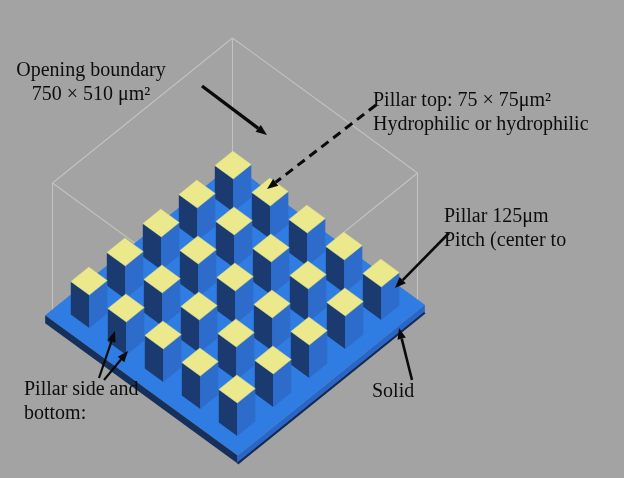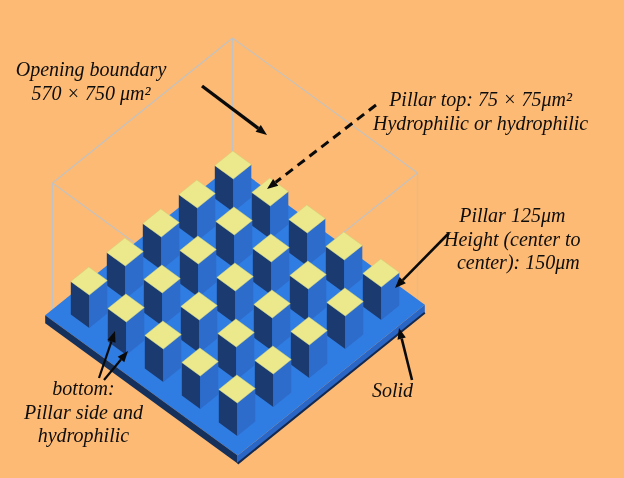--- a/index.html
+++ b/index.html
@@ -1,21 +1,21 @@
 <!DOCTYPE html>
 <html><head>
 <meta charset="utf-8">
 <style>
   html,body{margin:0;padding:0;background:#ffffff;}
   .stage{
-    position:relative;width:624px;height:478px;background:#fdba74;overflow:hidden;
-    font-family:"Liberation Serif", serif;color:#0d0d0d;font-style:italic;
+    position:relative;width:624px;height:478px;background:#a3a3a3;overflow:hidden;
+    font-family:"Liberation Serif", serif;color:#0d0d0d;
   }
   .stage svg{position:absolute;left:0;top:0;}
-  .lbl{position:absolute;font-size:20px;line-height:23.5px;letter-spacing:0;text-align:center;}
+  .lbl{position:absolute;font-size:20px;line-height:23.5px;letter-spacing:0;}
   .lbl.center{text-align:center;}
   .ln{display:block;white-space:nowrap;}
   .ln.indent{padding-left:12px;}
 </style>
 </head>
 <body>
 
 <div class="stage">
   <svg id="scene" width="624" height="478" viewBox="0 0 624 478">
       <g>
@@ -172,36 +172,34 @@
         <polygon points="399.0,328.0 405.8,337.6 397.5,339.7" fill="#0a0a0a"></polygon>
         <line x1="99" y1="378" x2="111.45509822415265" y2="341.4131489665516" stroke="#0a0a0a" stroke-width="2.2"></line>
         <polygon points="115.0,331.0 115.5,342.8 107.4,340.0" fill="#0a0a0a"></polygon>
         <line x1="104" y1="380" x2="120.98675514562352" y2="359.4743375323716" stroke="#0a0a0a" stroke-width="2.2"></line>
         <polygon points="128.0,351.0 124.3,362.2 117.7,356.7" fill="#0a0a0a"></polygon>
       </g>
     </svg>
 
   <div class="lbl center" style="left:0px;top:58px;width:182px">
     <span class="ln">Opening boundary</span>
-    <span class="ln">570 × 750 μm²</span>
+    <span class="ln">750 × 510 μm²</span>
   </div>
 
   <div class="lbl" style="left:373px;top:88px">
     <span class="ln">Pillar top: 75 × 75μm²</span>
     <span class="ln">Hydrophilic or hydrophilic</span>
   </div>
 
   <div class="lbl" style="left:444px;top:204px">
     <span class="ln">Pillar 125μm</span>
-    <span class="ln">Height (center to</span>
-    <span class="ln indent">center): 150μm</span>
+    <span class="ln">Pitch (center to</span>
   </div>
 
   <div class="lbl" style="left:24px;top:377px">
+    <span class="ln">Pillar side and</span>
     <span class="ln">bottom:</span>
-    <span class="ln">Pillar side and</span>
-    <span class="ln">hydrophilic</span>
   </div>
 
   <div class="lbl" style="left:372px;top:379px">
     <span class="ln">Solid</span>
   </div>
 </div>
 
 </body></html>

